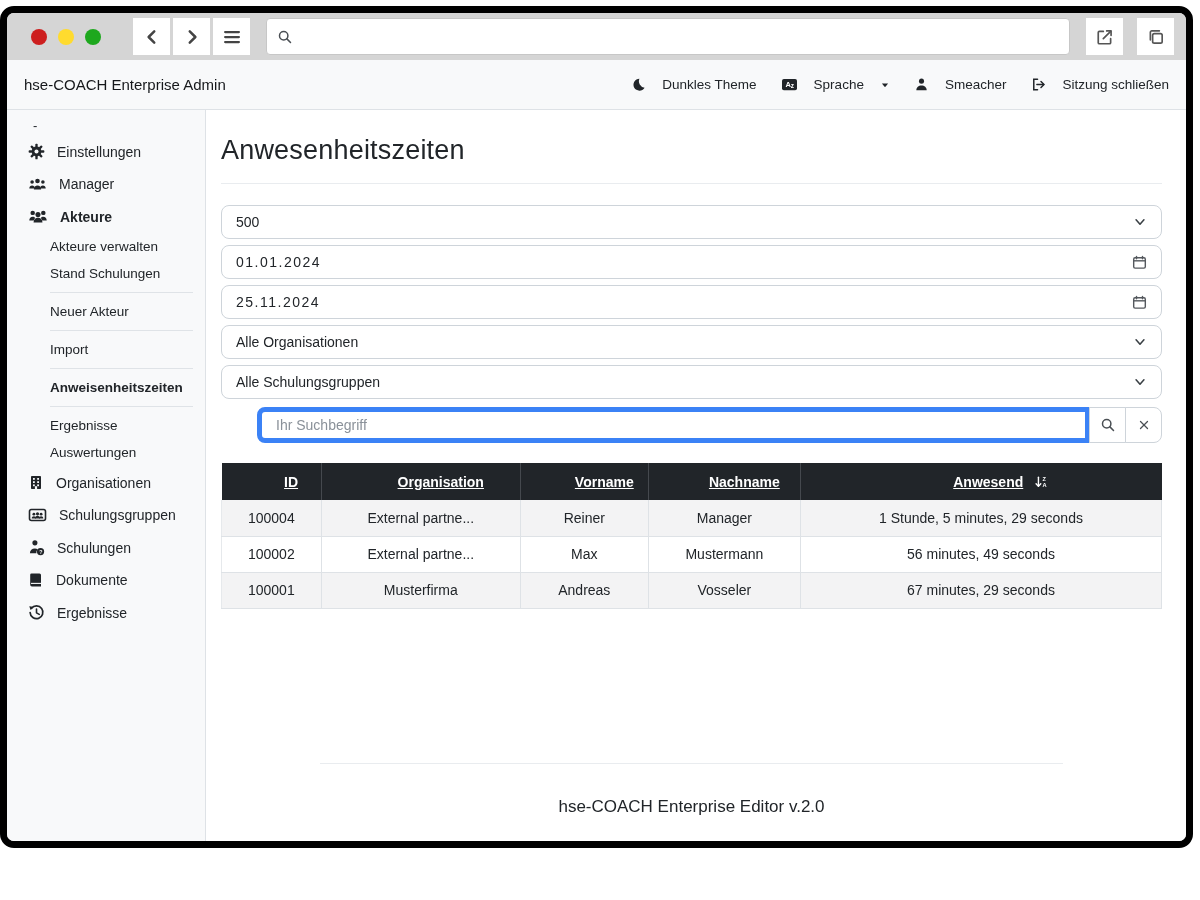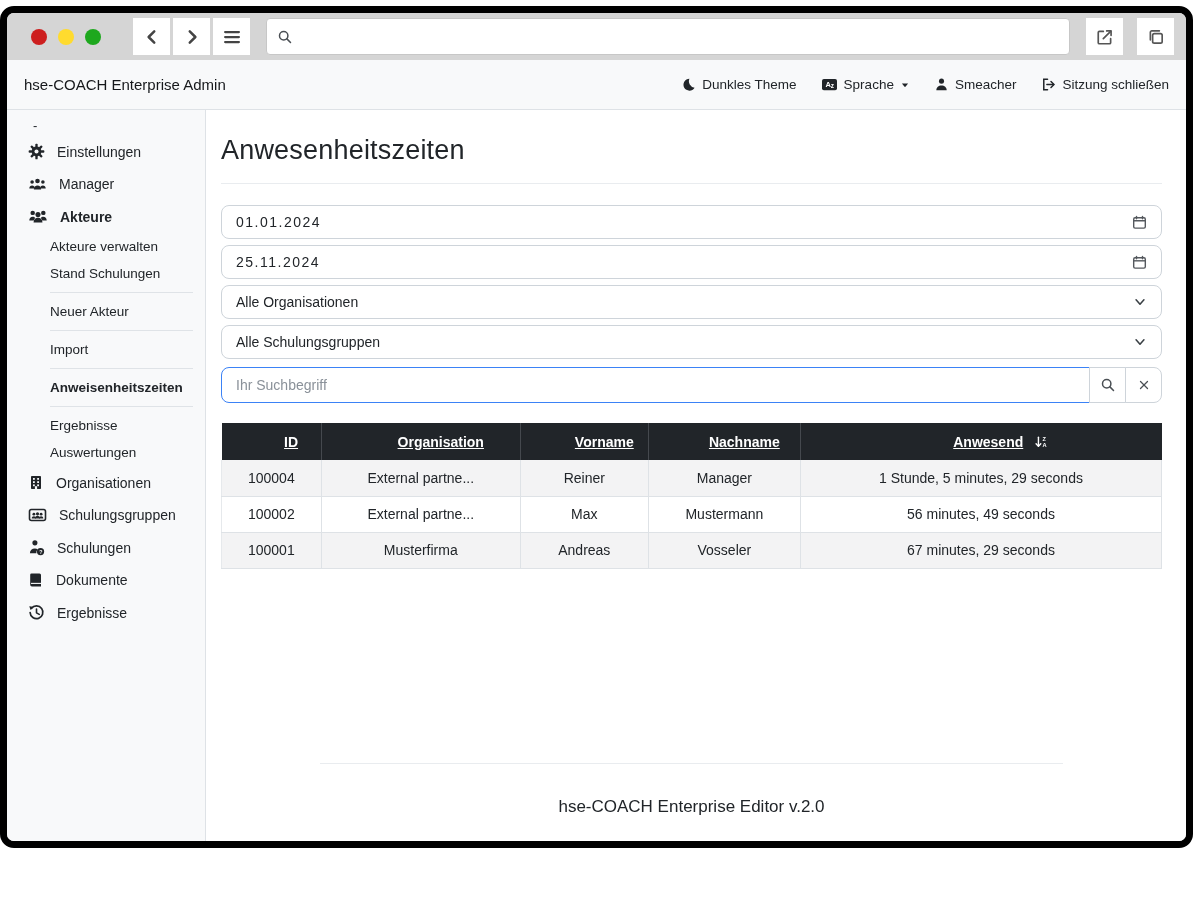--- a/index.html
+++ b/index.html
@@ -20,37 +20,37 @@
   .nav-btn + .nav-btn { margin-left: 3px; }
   .mleft { margin-left: 18px; }
   .tb-search { flex: 1; height: 37px; background: #fff; border-radius: 4px; margin: 0 16px; display: flex; align-items: center; padding: 0 10px; border: 1px solid #c7c7c7; }
   .tb-search input { border: none; outline: none; flex: 1; font-size: 14px; margin-left: 8px; font-family: inherit; background: transparent; }
   .icon { display: inline-flex; align-items: center; justify-content: center; }
   .icon svg { display: block; }
   
   .app-header { height: 50px; background: #f8f9fa; border-bottom: 1px solid #dee2e6; display: flex; align-items: center; padding: 0 17px; flex: none; }
   .app-title { font-size: 15px; color: #16181b; }
   .header-actions { margin-left: auto; display: flex; gap: 24px; align-items: center; font-size: 13.5px; color: #212529; }
-  .h-action { display: flex; align-items: center; gap: 6px; cursor: pointer; white-space: nowrap; }
+  .h-action { display: flex; align-items: center; gap: 16px; cursor: pointer; white-space: nowrap; }
   
   .body-row { flex: 1; display: flex; min-height: 0; }
   .sidebar { width: 199px; flex: none; background: #f8f9fa; border-right: 1px solid #dee2e6; padding-top: 6px; font-size: 14px; color: #212529; overflow: hidden; }
   .side-dash { padding: 2px 0 2px 26px; font-size: 13px; color: #212529; }
   .side-top { display: flex; align-items: center; gap: 12px; padding: 8px 6px 8px 21px; cursor: pointer; }
   .side-sub { padding: 6px 6px 6px 43px; font-size: 13.5px; cursor: pointer; }
   .side-divider { height: 1px; background: #dfe3e7; margin: 5px 12px 5px 43px; }
   .active { font-weight: bold; }
   
   .main { flex: 1; display: flex; flex-direction: column; padding: 0 24px 0 15px; min-width: 0; background: #fff; }
   .page-title { font-size: 27px; font-weight: 400; color: #212529; margin: 25px 0 0 0; letter-spacing: 0.2px; }
   .title-divider { height: 1px; background: #e9ecef; margin: 17px 0 21px 0; flex: none; }
   .field { height: 34px; border: 1px solid #ced4da; border-radius: 8px; background: #fff; display: flex; align-items: center; justify-content: space-between; padding: 0 14px; margin-bottom: 6px; font-size: 14px; color: #212529; cursor: pointer; }
   .date-text { letter-spacing: 1.5px; }
   .search-group { display: flex; height: 36px; margin: 2px 0 20px 0; }
-  .search-group input { flex: 1; border: 1px solid #3b82f6; border-radius: 8px 0 0 8px; padding: 9px 14px; font-size: 14px; color: #212529; outline: none; font-family: inherit; }
+  .search-group input { flex: 1; border: 5px solid #3b82f6; border-radius: 8px 0 0 8px; padding: 9px 14px; font-size: 14px; color: #212529; outline: none; font-family: inherit; margin-left: 36px; }
   .search-group input::placeholder { color: #8a9199; }
   .sg-btn { width: 37px; border: 1px solid #ced4da; margin-left: -1px; background: #fff; display: flex; align-items: center; justify-content: center; cursor: pointer; }
   .sg-btn:last-child { border-radius: 0 8px 8px 0; }
   
   table { width: 100%; border-collapse: collapse; font-size: 14px; table-layout: fixed; }
   thead th { background: #212529; color: #fff; height: 37px; font-weight: bold; border-right: 1px solid #45494e; padding-left: 40px; }
   thead th:last-child { border-right: none; }
   thead th span.col-label { text-decoration: underline; }
   th .sort-wrap { display: inline-flex; align-items: center; gap: 11px; }
   tbody td { height: 36px; text-align: center; color: #212529; border-right: 1px solid #dee2e6; border-bottom: 1px solid #dee2e6; border-left: 1px solid #dee2e6; overflow: hidden; white-space: nowrap; }
@@ -304,20 +304,28 @@
             </svg>
           </span>
           <span>Ergebnisse</span>
         </div>
       </div>
 
     <div class="main">
       <div class="page-title">Anwesenheitszeiten</div>
       <div class="title-divider"></div>
 
+      <div class="field">
+        <span>500</span>
+        <span class="icon">
+            <svg width="14" height="14" viewBox="0 0 16 16">
+              <polyline points="3.5,5.5 8,10.5 12.5,5.5" fill="none" stroke="#3a4045" stroke-width="1.8" stroke-linecap="round" stroke-linejoin="round"></polyline>
+            </svg>
+          </span>
+      </div>
       <div class="field">
         <span class="date-text">01.01.2024</span>
         <span class="icon">
             <svg width="15" height="15" viewBox="0 0 16 16">
               <rect x="1.8" y="3" width="12.4" height="11" rx="1.5" fill="none" stroke="#55595e" stroke-width="1.5"></rect>
               <line x1="1.8" y1="6.2" x2="14.2" y2="6.2" stroke="#55595e" stroke-width="1.5"></line>
               <line x1="4.8" y1="1.6" x2="4.8" y2="4" stroke="#55595e" stroke-width="1.5" stroke-linecap="round"></line>
               <line x1="11.2" y1="1.6" x2="11.2" y2="4" stroke="#55595e" stroke-width="1.5" stroke-linecap="round"></line>
             </svg>
           </span>

